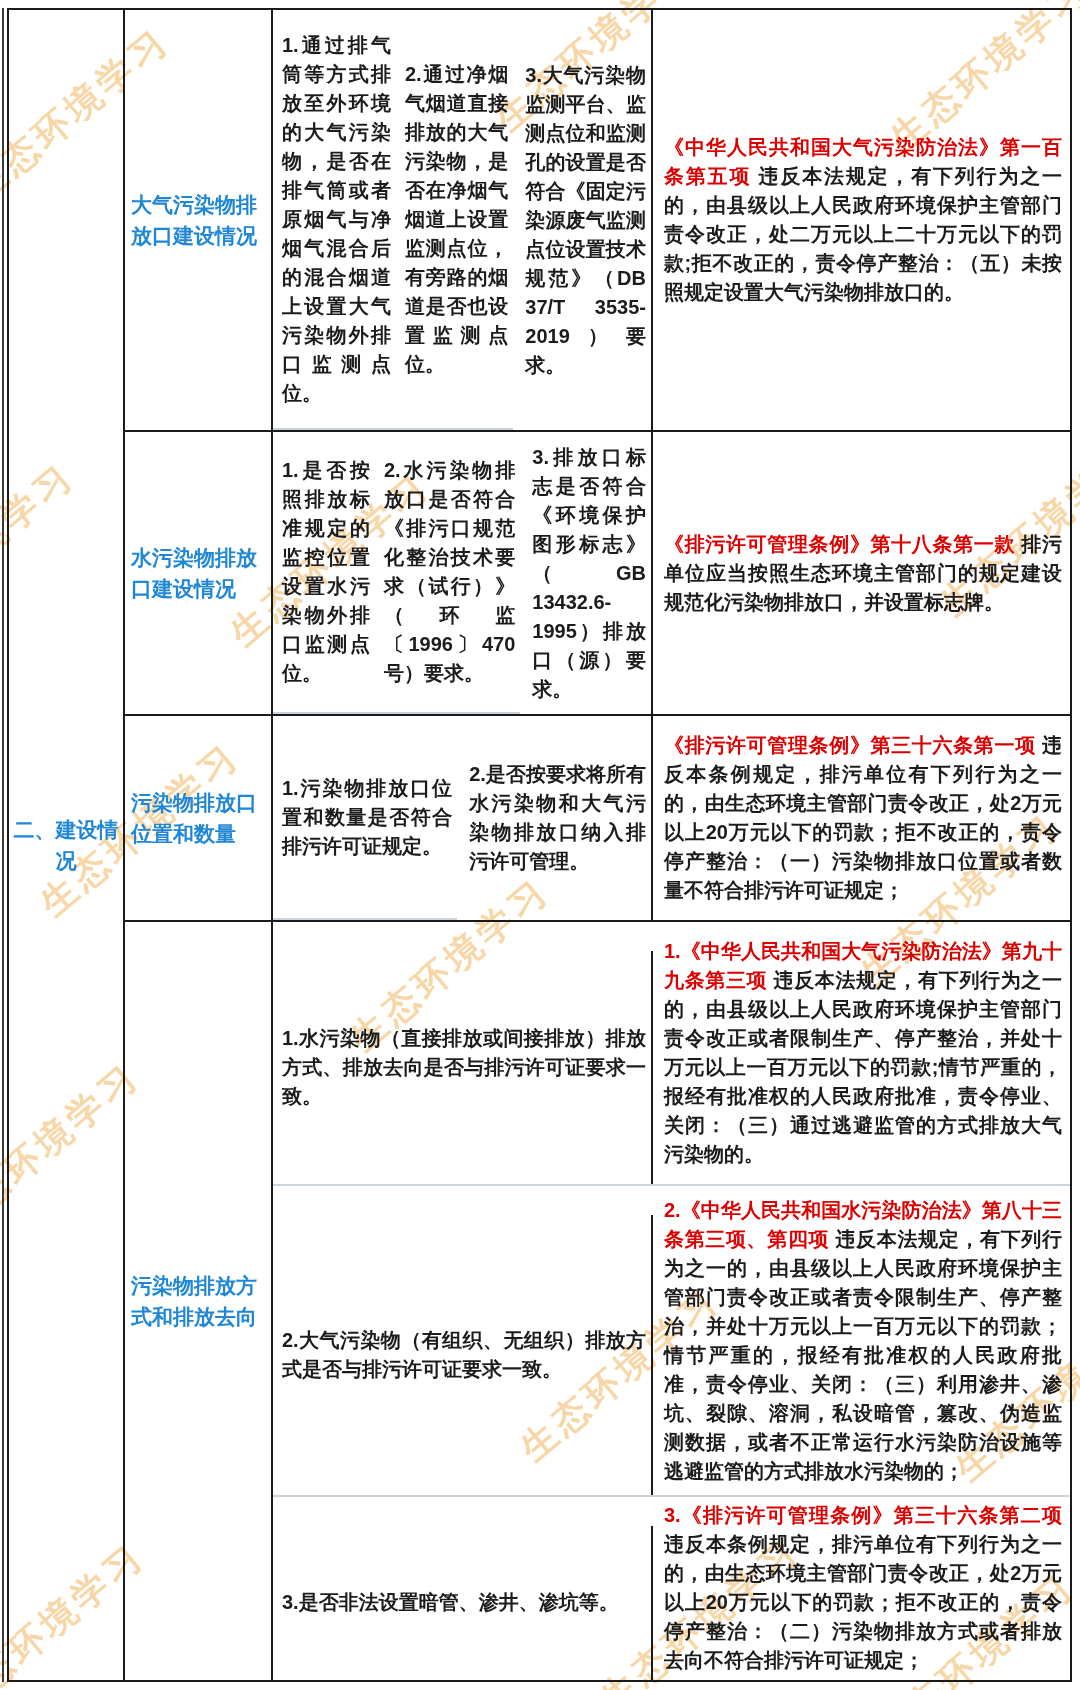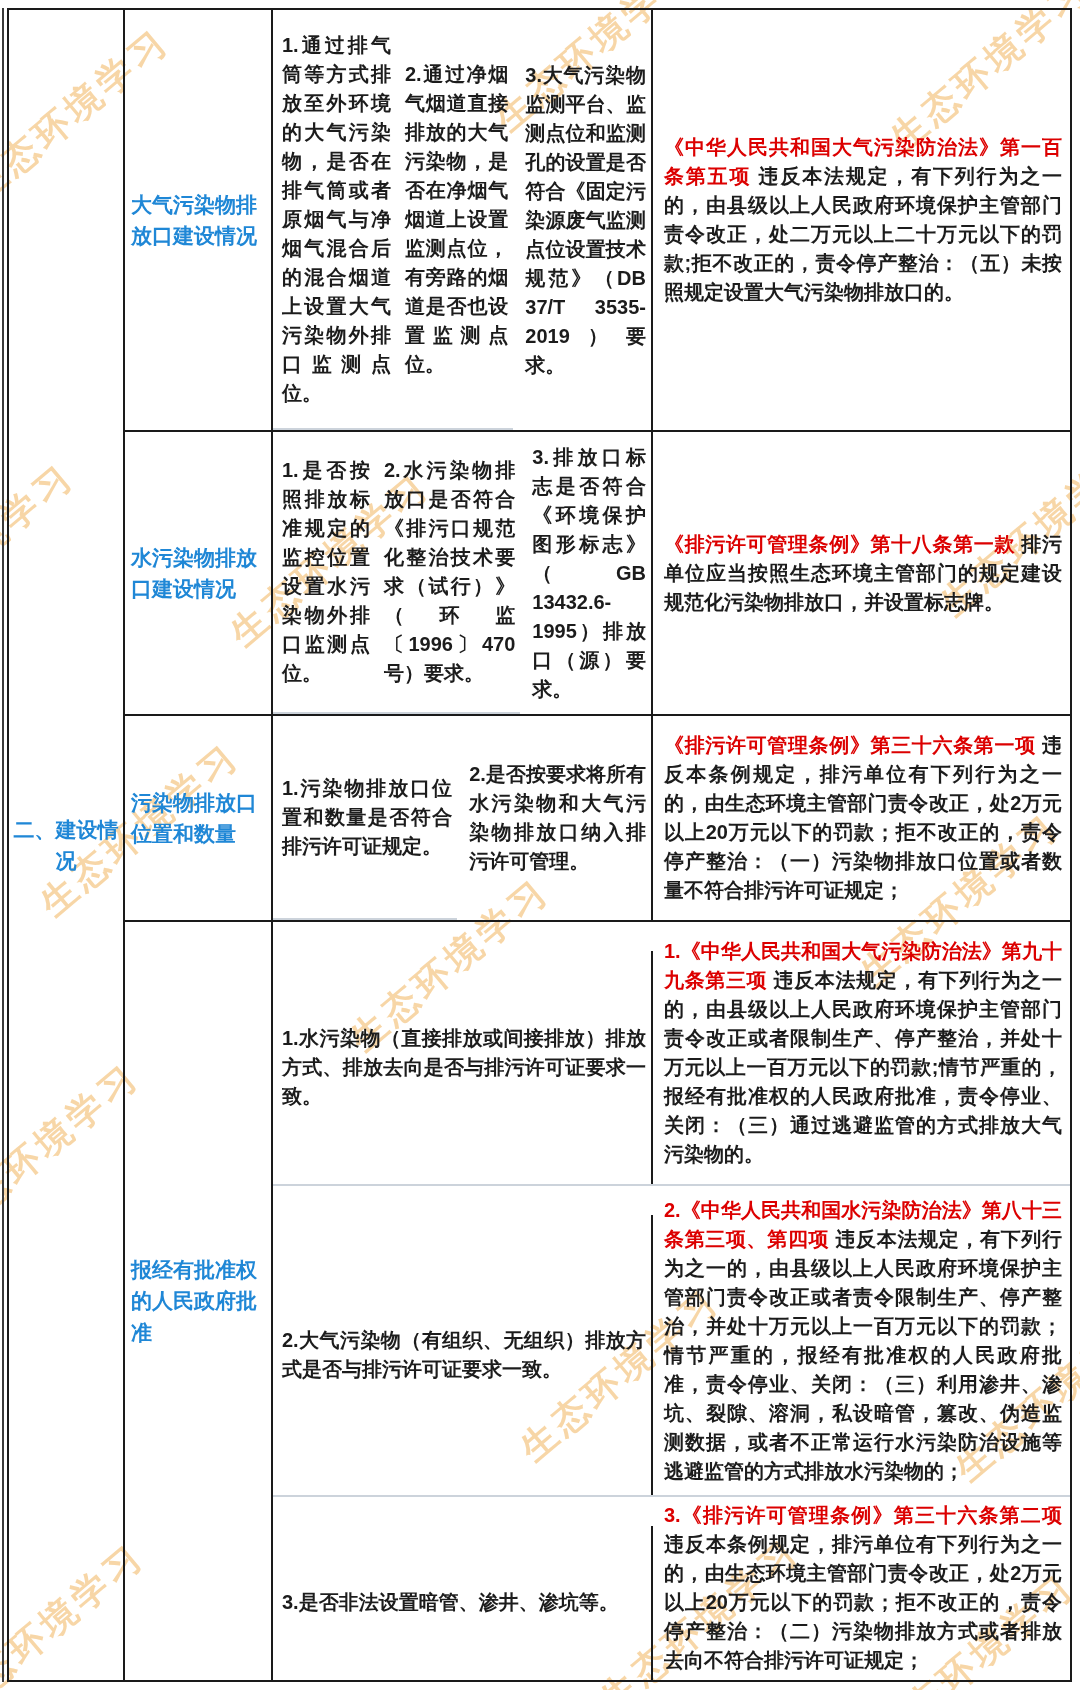--- a/index.html
+++ b/index.html
@@ -129,21 +129,21 @@
           <p class="txt">2.是否按要求将所有水污染物和大气污染物排放口纳入排污许可管理。</p>
         </div>
       </div>
       <div class="legal">
         <p class="txt"><span class="red">《排污许可管理条例》第三十六条第一项</span> <span>违反本条例规定，排污单位有下列行为之一的，由生态环境主管部门责令改正，处2万元以上20万元以下的罚款；拒不改正的，责令停产整治：（一）污染物排放口位置或者数量不符合排污许可证规定；</span></p>
       </div>
     </div>
 
     <div class="row last">
       <div class="cat">
-        <span>报经有批准权的人民政府批准</span>
+        <span>污染物排放方式和排放去向</span>
       </div>
       <div class="pairs">
         <div class="pair" style="flex:265 1 0">
           <div class="p-item">
             <p class="txt">1.水污染物（直接排放或间接排放）排放方式、排放去向是否与排污许可证要求一致。</p>
           </div>
           <div class="p-legal">
             <p class="txt"><span class="red">1.《中华人民共和国大气污染防治法》第九十九条第三项</span> <span>违反本法规定，有下列行为之一的，由县级以上人民政府环境保护主管部门责令改正或者限制生产、停产整治，并处十万元以上一百万元以下的罚款;情节严重的，报经有批准权的人民政府批准，责令停业、关闭：（三）通过逃避监管的方式排放大气污染物的。</span></p>
           </div>
         </div>

